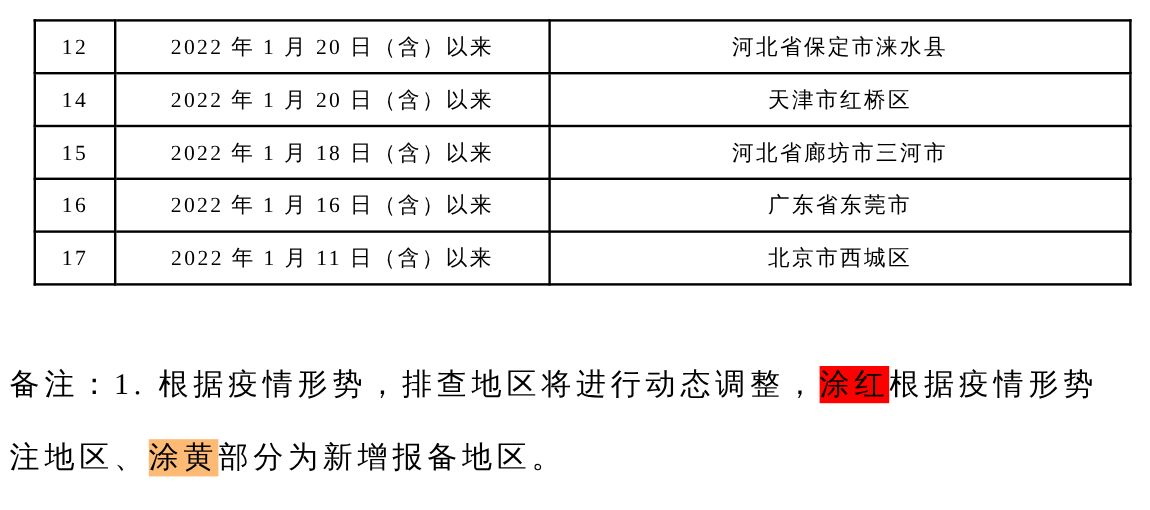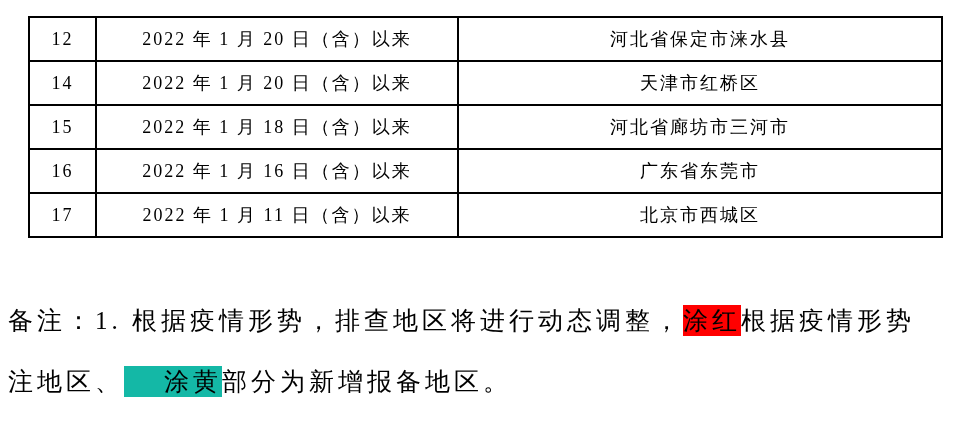--- a/index.html
+++ b/index.html
@@ -92,15 +92,15 @@
         <td class="c-loc">广东省东莞市</td>
       </tr>
       <tr>
         <td class="c-num">17</td>
         <td class="c-date">2022 年 1 月 11 日（含）以来</td>
         <td class="c-loc">北京市西城区</td>
       </tr>
     </tbody>
   </table>
 
-  <div class="note"><span>备注：1. 根据疫情形势，排查地区将进行动态调整，</span><span class="hl" style="background-color: rgb(255, 0, 0);">涂红</span><span>根据疫情形势</span><br><span>注地区、</span><span class="hl" style="background-color: #14b8a6; padding-left: 40px;">涂黄</span><span>部分为新增报备地区。</span></div>
+  <div class="note"><span>备注：1. 根据疫情形势，排查地区将进行动态调整，</span><span class="hl" style="background-color: rgb(255, 0, 0);">涂红</span><span>根据疫情形势</span><br><span>注地区、</span><span class="hl" style="background-color: #fdba74;">涂黄</span><span>部分为新增报备地区。</span></div>
 
 </div>
 
 </body></html>

